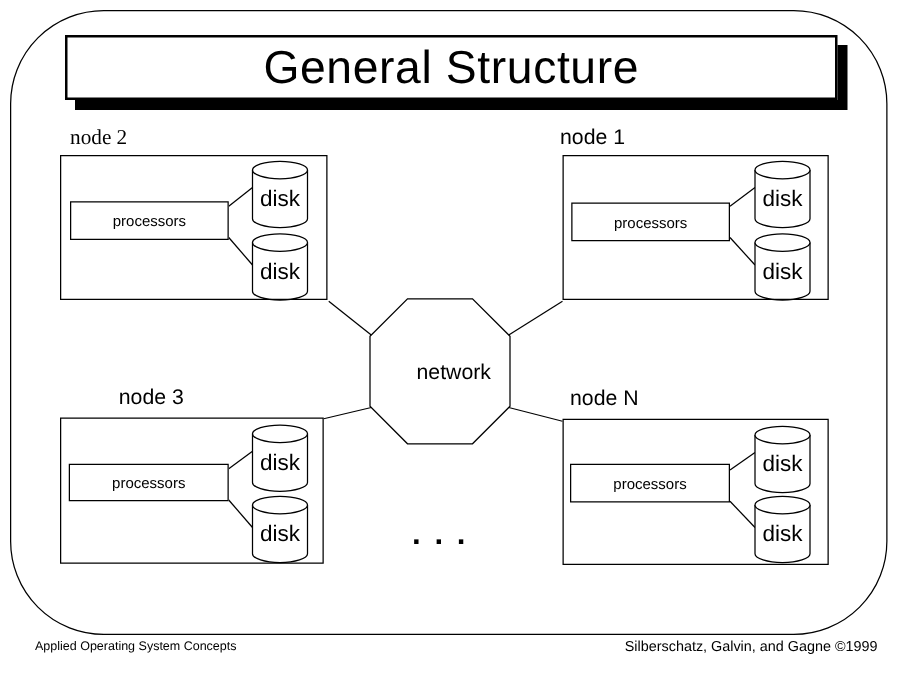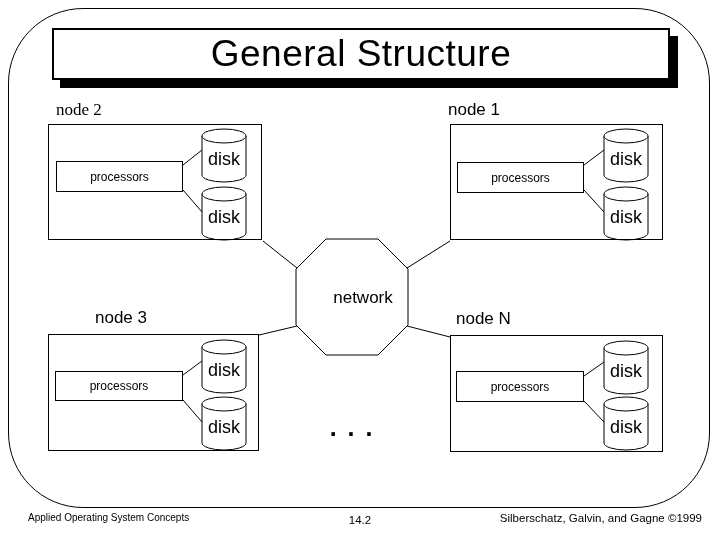--- a/index.html
+++ b/index.html
@@ -149,16 +149,15 @@
   <div class="node-box" style="left:450px; top:335px; width:213px; height:117px;"></div>
   <div class="proc-box" style="left:456px; top:371px; width:128px; height:31px;">
     <span>processors</span>
   </div>
 
   <div class="network-label">network</div>
 
   <div class="ellipsis">. . .</div>
 
   <div class="footer-left">Applied Operating System Concepts</div>
-  <div class="footer-center">14.2</div>
   <div class="footer-right">Silberschatz, Galvin, and Gagne ©1999</div>
 
 </div>
 
 </body></html>

